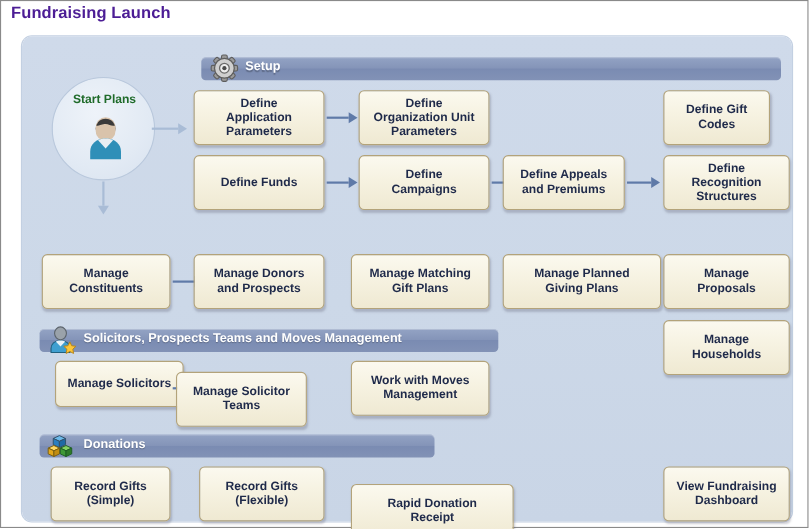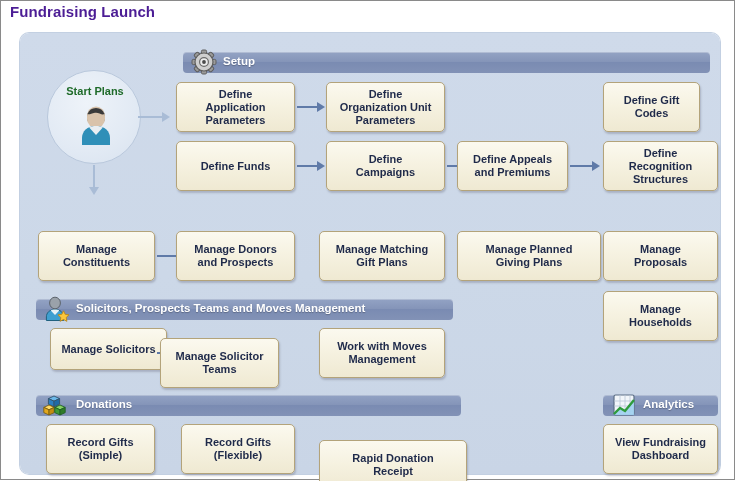--- a/index.html
+++ b/index.html
@@ -270,21 +270,21 @@
     <div class="box" style="left:18px; top:295px; width:117px; height:42px;margin-left:12px;">Manage Solicitors</div>
     <div class="arrow" style="left:137px; top:315px; width:28px;">
       <div class="shaft" style="width:20px;"></div>
       <div class="head" style="left:20px;"></div>
     </div>
     <div class="box" style="left:140px; top:295px; width:119px; height:50px;margin-top:10px;">Manage Solicitor
 Teams</div>
     <div class="box" style="left:299px; top:295px; width:126px; height:50px;">Work with Moves
 Management</div>
 
-    <div class="sect" style="left:16px; top:362px; width:425px;">
+    <div class="sect" style="left:16px; top:362px; width:359px;">
       <svg class="sect-icon" viewBox="0 0 30 30">
         <g stroke="#33526b" stroke-width=".9">
           <path d="M12 6 l5.6 2.6 l-5.6 2.6 l-5.6 -2.6z" fill="#6cb8e8"></path>
           <path d="M6.4 8.6 v5.6 l5.6 2.6 v-5.6z" fill="#2b7fc0"></path>
           <path d="M17.6 8.6 v5.6 l-5.6 2.6 v-5.6z" fill="#1f6aa5"></path>
         </g>
         <g stroke="#7a6012" stroke-width=".9">
           <path d="M7 15 l5.2 2.4 l-5.2 2.4 l-5.2 -2.4z" fill="#ffd964"></path>
           <path d="M1.8 17.4 v5.2 l5.2 2.4 v-5.2z" fill="#e3a81c"></path>
           <path d="M12.2 17.4 v5.2 l-5.2 2.4 v-5.2z" fill="#c28d12"></path>
@@ -298,34 +298,18 @@
       <span class="sect-label">Donations</span>
     </div>
 
     <div class="box" style="left:26px; top:391px; width:109px; height:50px;">Record Gifts
 (Simple)</div>
     <div class="box" style="left:161px; top:391px; width:114px; height:50px;">Record Gifts
 (Flexible)</div>
     <div class="box" style="left:299px; top:407px; width:148px; height:50px;">Rapid Donation
 Receipt</div>
 
-    <div class="sect" style="left:583px; top:362px; width:115px;">
-      <svg class="sect-icon" viewBox="0 0 30 30">
-        <rect x="5" y="5" width="20" height="20" rx="1.5" fill="#f2f6fa" stroke="#5d6f86" stroke-width="1.2"></rect>
-        <g stroke="#b9c6d6" stroke-width=".8">
-          <line x1="5" y1="11" x2="25" y2="11"></line>
-          <line x1="5" y1="16" x2="25" y2="16"></line>
-          <line x1="5" y1="21" x2="25" y2="21"></line>
-          <line x1="11" y1="5" x2="11" y2="25"></line>
-          <line x1="16" y1="5" x2="16" y2="25"></line>
-          <line x1="21" y1="5" x2="21" y2="25"></line>
-        </g>
-        <path d="M5 25 L11 19 L16 22 L25 11 L25 25z" fill="#9fd0f0" opacity=".9"></path>
-        <polyline points="5,24 11,18 16,21 25,10" fill="none" stroke="#2e9b3c" stroke-width="2.4"></polyline>
-      </svg>
-      <span class="sect-label">Analytics</span>
-    </div>
 
     <div class="box" style="left:583px; top:391px; width:115px; height:50px;">View Fundraising
 Dashboard</div>
 
   </div>
 </div>
 
 </body></html>

